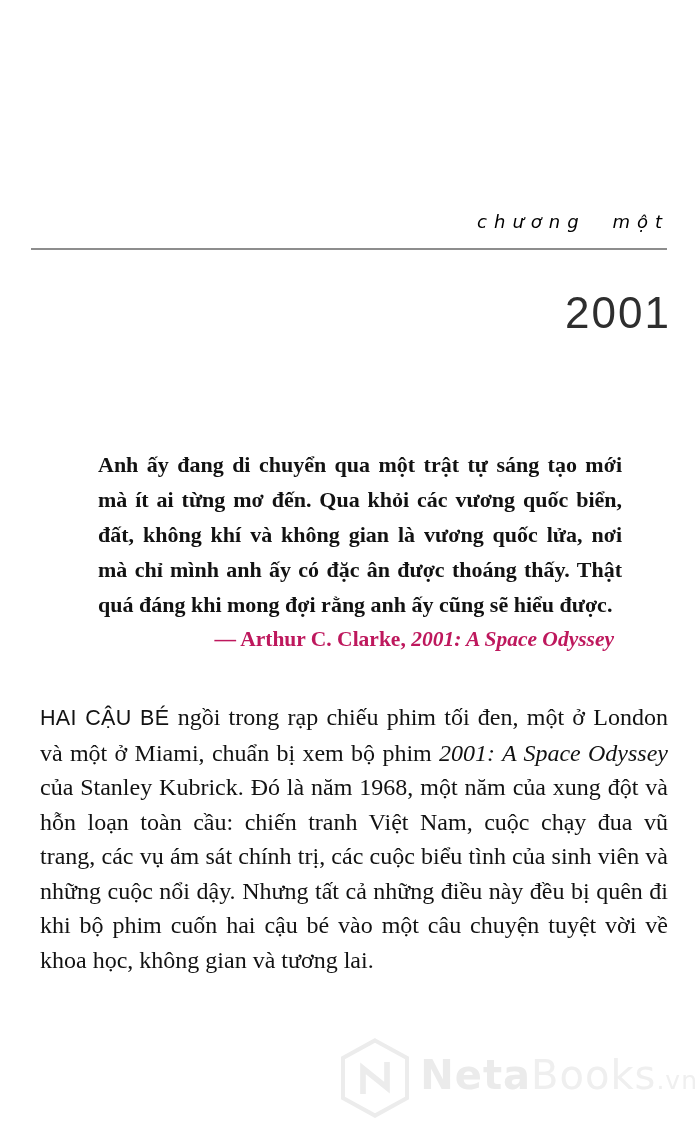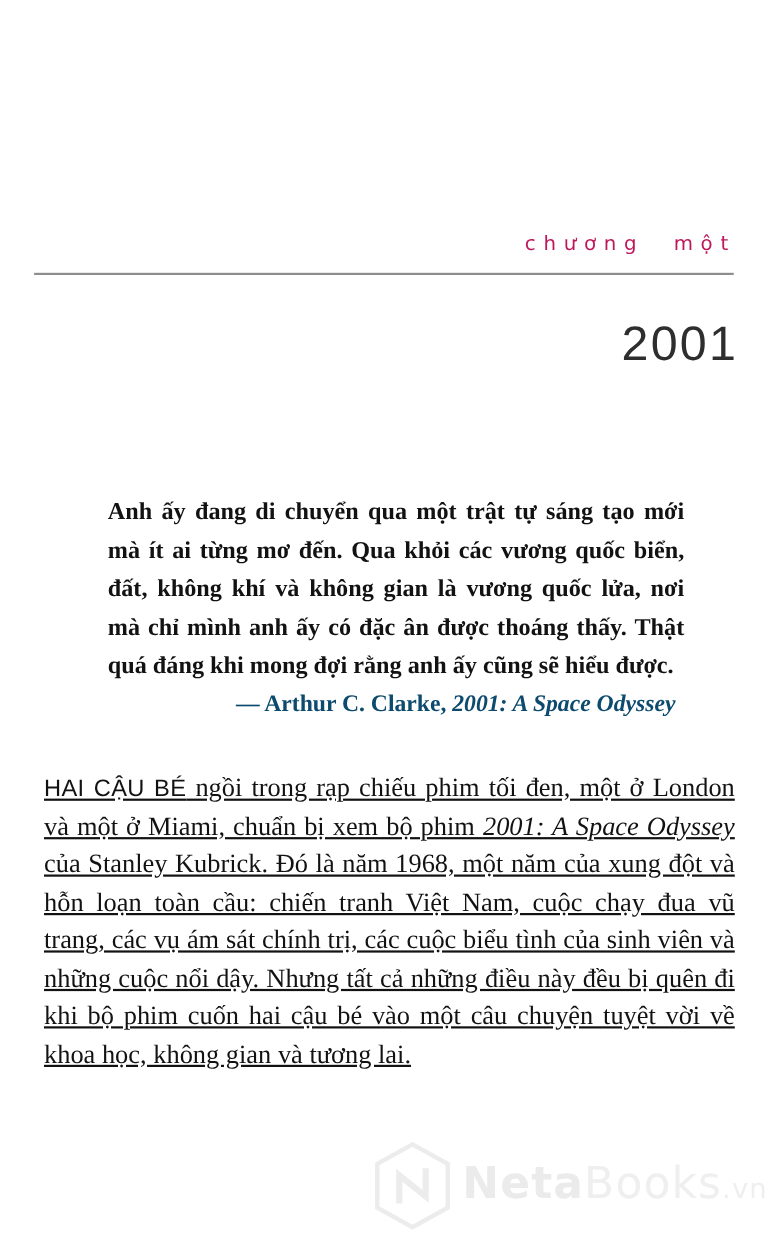--- a/index.html
+++ b/index.html
@@ -11,24 +11,25 @@
     font-family: "Liberation Serif", "DejaVu Serif", serif;
     color: #141414;
   }
   .page { position: relative; width: 700px; height: 1122px; background: #fff; }
 
   
   .chapter-label {
     position: absolute;
     top: 211px; right: 31px;
     font-family: "DejaVu Sans", "Liberation Sans", sans-serif;
+    font-style: italic;
     font-size: 18px;
     letter-spacing: 7px;
     word-spacing: 14px;
-    color: #be185d;
+    color: #000000;
     white-space: nowrap;
   }
   .header-rule {
     position: absolute;
     top: 248px; left: 31px;
     width: 636px; height: 0;
     border: none;
     border-top: 2px solid #8d8d8d;
     margin: 0;
   }
@@ -56,38 +57,37 @@
     line-height: 35px;
     text-align: justify;
     color: #121212;
   }
   .epigraph-attribution {
     margin: 0;
     font-size: 21.5px;
     line-height: 35px;
     text-align: right;
     padding-right: 8px;
-    color: #0c4a6e;
+    color: #be185d;
     white-space: nowrap;
   }
   .epigraph-attribution em { font-style: italic; }
 
   
   .body-text {
     position: absolute;
     top: 700px; left: 40px;
     width: 628px;
   }
   .para {
     margin: 0;
     font-size: 24px;
     line-height: 34.5px;
     text-align: justify;
     color: #121212;
-    text-decoration: underline;
   }
   .para em { font-style: italic; }
   .para.indent { text-indent: 30px; }
   .lead-in {
     font-family: "Liberation Sans", "DejaVu Sans", sans-serif;
     font-size: 21.5px;
     letter-spacing: 0.3px;
   }
 
   

